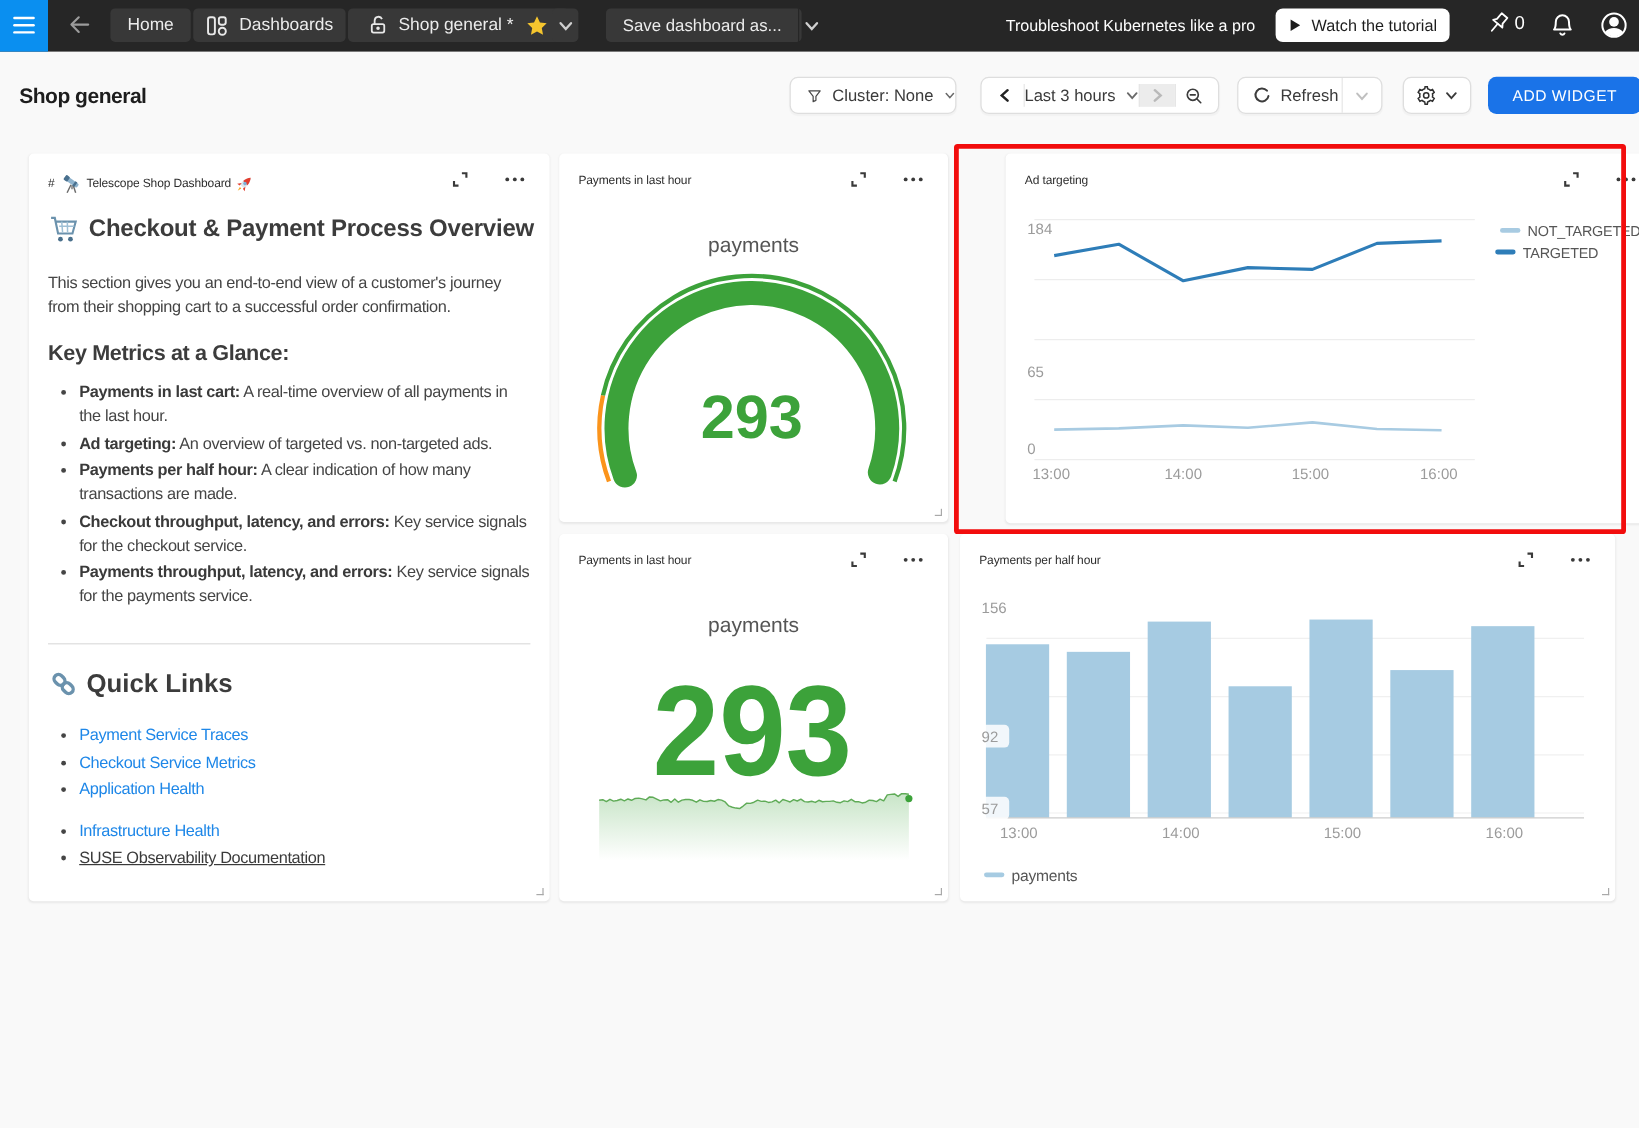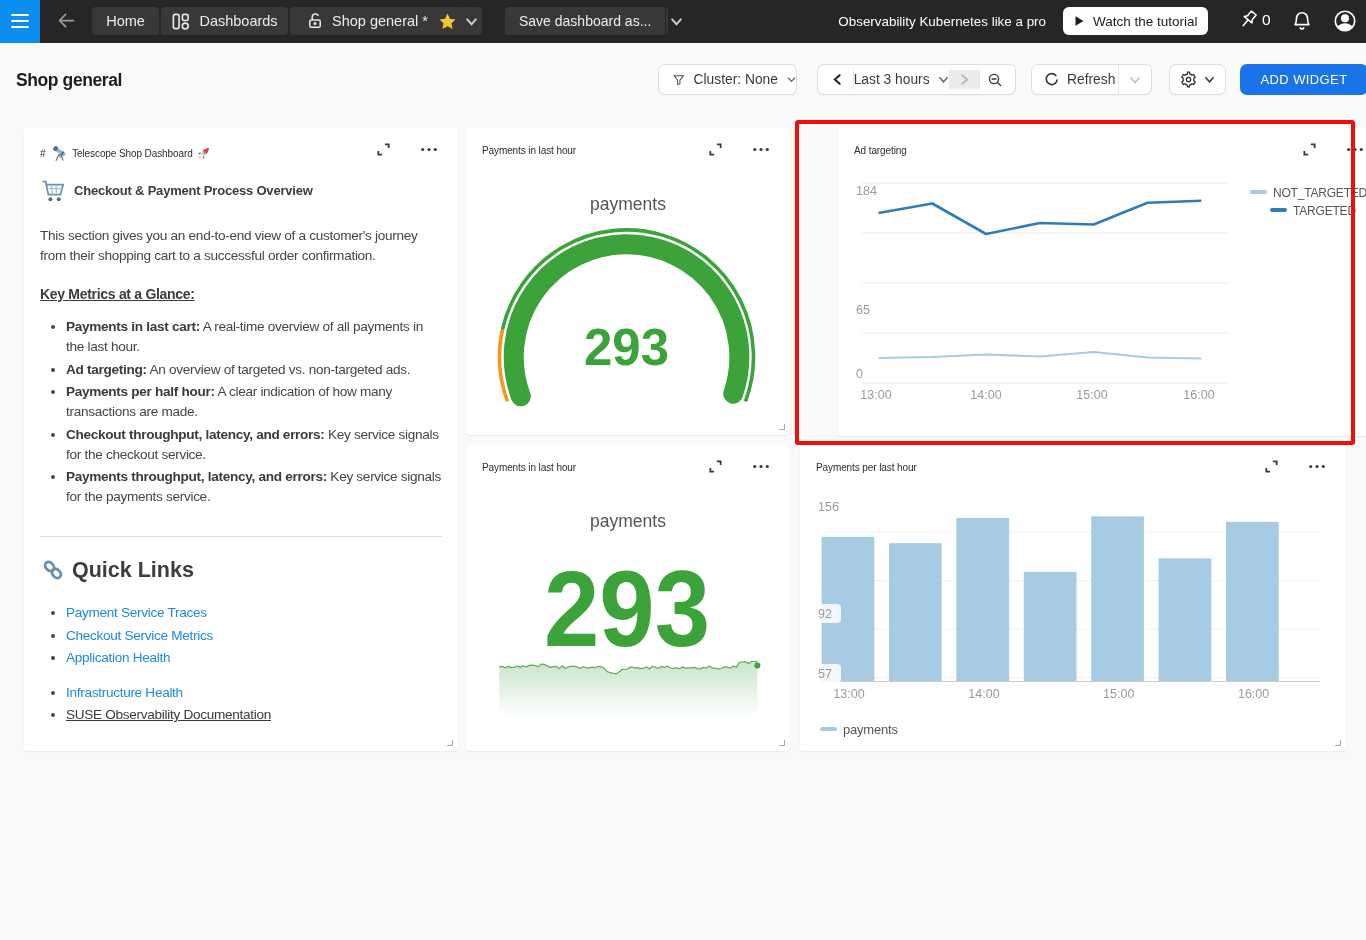--- a/index.html
+++ b/index.html
@@ -29,22 +29,22 @@
 
 .card { position:absolute; background:#fff; border-radius:4px; box-shadow:0 1px 2px rgba(0,0,0,0.07); }
 .ctitle { position:absolute; left:16px; top:17px; font-size:10px; font-weight:500; color:#2d2d2d; letter-spacing:-0.1px; }
 .cicons { position:absolute; top:14px; right:20px; width:62px; height:16px; }
 .rhandle { position:absolute; right:5px; bottom:5px; width:6px; height:6px;
   border-right:1.6px solid #a9a9a9; border-bottom:1.6px solid #a9a9a9; }
 #redsel { position:absolute; left:795px; top:120px; width:560px; height:325px;
   border:4px solid #f20d0d; border-radius:3px; pointer-events:none; z-index:5; }
 
 #mdbody { position:absolute; left:16px; top:0; width:410px; color:#454545; font-size:13.6px; line-height:20px; letter-spacing:-0.3px; }
-#mdbody h1 { position:absolute; font-size:13px; line-height:28px; color:#3c3c3c; font-weight:bold; display:flex; align-items:center; letter-spacing:-0.2px; white-space:nowrap; }
-#mdbody h2 { position:absolute; font-size:14px; line-height:22px; color:#3c3c3c; font-weight:bold;text-decoration:underline; }
+#mdbody h1 { position:absolute; font-size:20px; line-height:28px; color:#3c3c3c; font-weight:bold; display:flex; align-items:center; letter-spacing:-0.2px; white-space:nowrap; }
+#mdbody h2 { position:absolute; font-size:18px; line-height:22px; color:#3c3c3c; font-weight:bold; }
 #mdbody ul { position:absolute; padding-left:26px; list-style:disc; }
 #mdbody li { margin-bottom:2.5px; white-space:nowrap; }
 #mdbody b { color:#3a3a3a; }
 #mdbody a { color:#1e87e8; text-decoration:none; }
 #mdbody hr { position:absolute; border:none; border-top:1px solid #dcdcdc; width:402px; }
 #mdbody p { position:absolute; white-space:nowrap; }
 .lgnd { position:absolute; font-size:12px; color:#565656; letter-spacing:-0.2px; }
 .lgnd i { display:inline-block; width:17px; height:3.6px; border-radius:2px; margin-right:6px; vertical-align:3.2px; }
 </style>
 </head>
@@ -82,21 +82,21 @@
         <polyline points="2,4 6,8.5 10,4"></polyline>
       </svg>
   </div>
   <div id="savebtn" style="left:505px; width:163px;">
     <span style="margin-left:14px">Save dashboard as...</span>
     <div style="width:1px; height:28px; background:#262626; position:absolute; left:160px;"></div>
     <svg width="13" height="13" viewBox="0 0 12 12" fill="none" stroke="#cfcfcf" stroke-width="1.8" stroke-linecap="round" style="position:absolute; left:165px;">
         <polyline points="2,4 6,8.5 10,4"></polyline>
       </svg>
   </div>
-  <div id="troubletxt">Observability Kubernetes like a pro</div>
+  <div id="troubletxt">Troubleshoot Kubernetes like a pro</div>
   <div id="watchbtn">
     <svg width="12" height="12" viewBox="0 0 12 12" style="margin:0 8px 0 10px">
         <path fill="#1c1c1c" d="M2.5 1.2 L10.5 6 L2.5 10.8 Z"></path>
       </svg>
     Watch the tutorial</div>
 
   <svg class="ticon" style="left:1236px; top:9px; width:23px; height:23px;" viewBox="0 0 24 24" fill="none" stroke="#fff" stroke-width="1.6" stroke-linecap="round" stroke-linejoin="round">
     <g transform="rotate(40 12 12)">
       <path d="M8.8 1.8 h6.4 v6.4 l2 2.8 h-10.4 l2 -2.8 Z"></path>
       <line x1="12" y1="11" x2="12" y2="19"></line>
@@ -300,21 +300,21 @@
       <text x="18" y="250">0</text>
       <text x="38" y="271" text-anchor="middle">13:00</text>
       <text x="148" y="271" text-anchor="middle">14:00</text>
       <text x="254" y="271" text-anchor="middle">15:00</text>
       <text x="361" y="271" text-anchor="middle">16:00</text>
     </g>
     <polyline points="40.5,230 94.3,229 148.1,226.5 201.9,228.5 255.7,224 309.5,229.5 363.3,230.5" fill="none" stroke="#a8cbe2" stroke-width="2.2" stroke-linejoin="round"></polyline>
     <polyline points="40.5,85 94.3,75.5 148.1,106 201.9,95 255.7,96.5 309.5,74.8 363.3,72.7" fill="none" stroke="#2e7db8" stroke-width="2.6" stroke-linejoin="round"></polyline>
   </svg>
   <div class="lgnd" style="left:412px; top:58px;"><i style="background:#a8cbe2"></i>NOT_TARGETED</div>
-  <div class="lgnd" style="left:432px; top:76px;"><i style="background:#2e7db8"></i>TARGETED</div>
+  <div class="lgnd" style="left:408px; top:76px;"><i style="background:#2e7db8"></i>TARGETED</div>
   <div class="rhandle"></div>
 </div>
 
 <div class="card" id="card2b" style="left:466px; top:445px; width:324px; height:306px;">
   <div class="ctitle">Payments in last hour</div>
   <div class="cicons">
     <svg width="15" height="15" viewBox="0 0 16 16" fill="none" stroke="#3a3a3a" stroke-width="1.9" style="position:absolute; left:0; top:0;">
         <polyline points="9.5,2.5 13.5,2.5 13.5,6.5"></polyline>
         <polyline points="6.5,13.5 2.5,13.5 2.5,9.5"></polyline>
       </svg>
@@ -334,21 +334,21 @@
     </defs>
     <text x="161" y="201" text-anchor="middle" font-size="107" font-weight="bold" fill="#3ca23a" transform="scale(0.93,1)" transform-origin="161 162">293</text>
     <polygon points="33.3,221.9 36.3,221.4 39.3,223.0 42.3,221.1 45.3,222.6 48.3,222.1 51.3,221.0 54.3,222.4 57.3,220.8 60.3,221.9 63.3,220.4 66.3,220.1 69.3,220.7 72.3,221.6 75.3,219.1 78.3,219.4 81.3,220.9 84.3,222.4 87.3,221.6 90.3,221.4 93.3,223.6 96.3,220.8 99.3,223.5 102.3,221.8 105.3,221.3 108.3,221.3 111.3,221.9 114.3,223.5 117.3,221.5 120.3,222.8 123.3,222.9 126.3,222.1 129.3,222.7 132.3,221.3 135.3,221.8 138.3,223.3 141.3,226.6 144.3,227.7 147.3,228.4 150.3,228.8 153.3,226.7 156.3,224.3 159.3,224.5 162.3,223.5 165.4,221.8 168.4,222.8 171.4,222.6 174.4,223.7 177.4,223.2 180.4,221.8 183.4,224.0 186.4,221.3 189.4,222.2 192.4,223.3 195.4,221.4 198.4,222.5 201.4,221.0 204.4,223.0 207.4,223.3 210.4,222.7 213.4,223.7 216.4,221.9 219.4,223.1 222.4,222.8 225.4,222.8 228.4,222.4 231.4,223.6 234.4,223.9 237.4,222.4 240.4,223.0 243.4,221.1 246.4,223.1 249.4,223.0 252.4,224.1 255.4,223.5 258.4,221.8 261.4,222.1 264.4,223.0 267.4,221.0 270.4,222.4 273.4,217.4 276.4,217.0 279.4,216.6 282.4,218.7 285.4,216.4 288.4,216.5 291.4,216.8 291.4,272 33.3,272" fill="url(#sparkfill)"></polygon>
     <polyline points="33.3,221.9 36.3,221.4 39.3,223.0 42.3,221.1 45.3,222.6 48.3,222.1 51.3,221.0 54.3,222.4 57.3,220.8 60.3,221.9 63.3,220.4 66.3,220.1 69.3,220.7 72.3,221.6 75.3,219.1 78.3,219.4 81.3,220.9 84.3,222.4 87.3,221.6 90.3,221.4 93.3,223.6 96.3,220.8 99.3,223.5 102.3,221.8 105.3,221.3 108.3,221.3 111.3,221.9 114.3,223.5 117.3,221.5 120.3,222.8 123.3,222.9 126.3,222.1 129.3,222.7 132.3,221.3 135.3,221.8 138.3,223.3 141.3,226.6 144.3,227.7 147.3,228.4 150.3,228.8 153.3,226.7 156.3,224.3 159.3,224.5 162.3,223.5 165.4,221.8 168.4,222.8 171.4,222.6 174.4,223.7 177.4,223.2 180.4,221.8 183.4,224.0 186.4,221.3 189.4,222.2 192.4,223.3 195.4,221.4 198.4,222.5 201.4,221.0 204.4,223.0 207.4,223.3 210.4,222.7 213.4,223.7 216.4,221.9 219.4,223.1 222.4,222.8 225.4,222.8 228.4,222.4 231.4,223.6 234.4,223.9 237.4,222.4 240.4,223.0 243.4,221.1 246.4,223.1 249.4,223.0 252.4,224.1 255.4,223.5 258.4,221.8 261.4,222.1 264.4,223.0 267.4,221.0 270.4,222.4 273.4,217.4 276.4,217.0 279.4,216.6 282.4,218.7 285.4,216.4 288.4,216.5 291.4,216.8" fill="none" stroke="#5fab57" stroke-width="1.2" stroke-linejoin="round"></polyline>
     <circle cx="291.4" cy="220.5" r="3" fill="#3ca23a"></circle>
   </svg>
   <div class="rhandle"></div>
 </div>
 
 <div class="card" id="card4" style="left:800px; top:445px; width:546px; height:306px;">
-  <div class="ctitle">Payments per last hour</div>
+  <div class="ctitle">Payments per half hour</div>
   <div class="cicons">
     <svg width="15" height="15" viewBox="0 0 16 16" fill="none" stroke="#3a3a3a" stroke-width="1.9" style="position:absolute; left:0; top:0;">
         <polyline points="9.5,2.5 13.5,2.5 13.5,6.5"></polyline>
         <polyline points="6.5,13.5 2.5,13.5 2.5,9.5"></polyline>
       </svg>
     <svg width="18" height="15" viewBox="0 0 18 16" fill="#3a3a3a" style="position:absolute; right:0; top:0;">
         <circle cx="2.3" cy="8" r="1.7"></circle>
         <circle cx="9" cy="8" r="1.7"></circle>
         <circle cx="15.7" cy="8" r="1.7"></circle>
       </svg>

